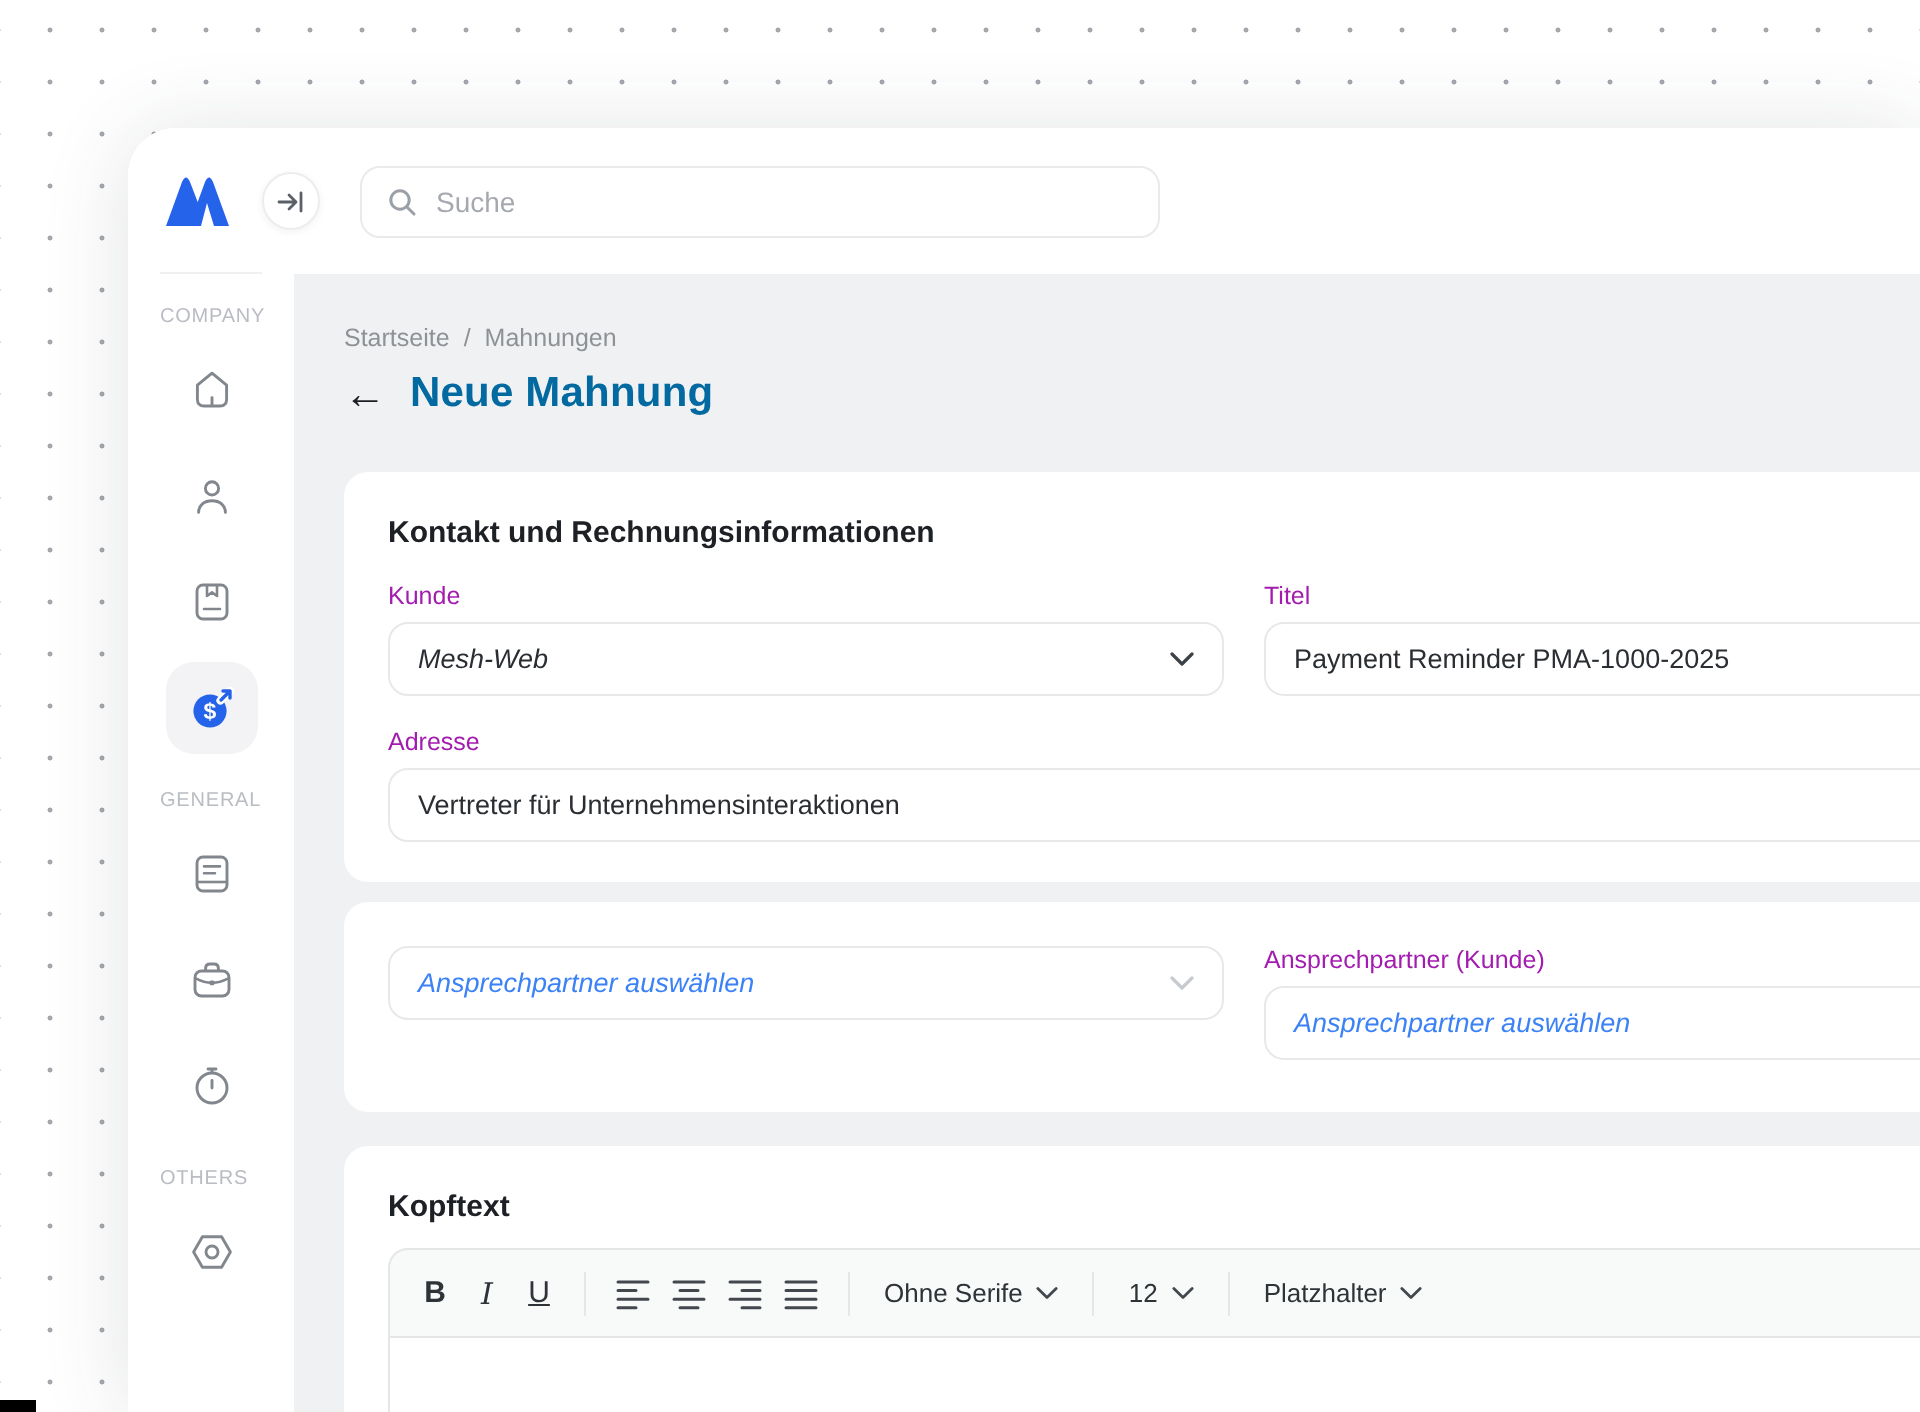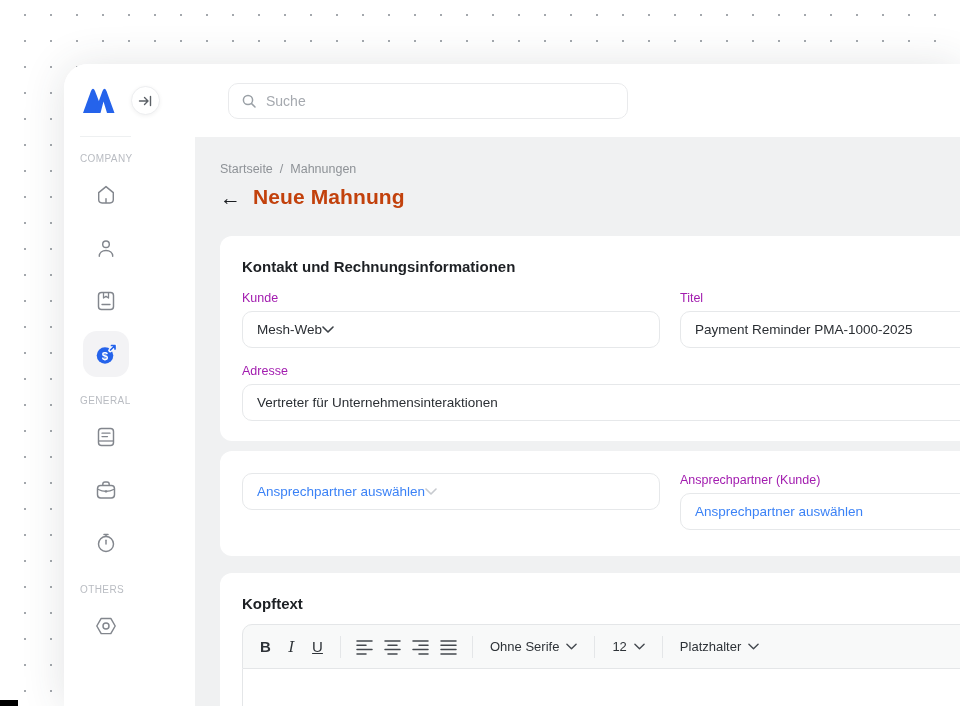--- a/index.html
+++ b/index.html
@@ -41,60 +41,60 @@
   }
   .nav-label.gap { margin-top:18px; }
   .nav-item {
     width:46px; height:46px; margin:0 auto 7px; border-radius:14px;
     display:flex; align-items:center; justify-content:center; cursor:pointer;
   }
   .nav-item.active { background:#f3f3f5; }
   .nav-item svg { display:block; }
 
   
-  .main { flex:1; display:flex; flex-direction:column; min-width:0;margin-left:48px; }
+  .main { flex:1; display:flex; flex-direction:column; min-width:0; }
   .topbar { height:73px; background:#fff; display:flex; align-items:center; padding-left:33px; flex:0 0 73px; }
   .search {
     width:400px; height:36px; border:1px solid #e9eaec; border-radius:10px;
     display:flex; align-items:center; padding:0 12px; gap:9px; background:#fff;
   }
   .search input {
     border:none; outline:none; flex:1; font-size:14px; color:#3a3f45;
     font-family:inherit; background:transparent;
   }
   .search input::placeholder { color:#a5a9af; }
 
   .content { flex:1; background:#f0f1f2; padding:25px 0 11px 25px; overflow:hidden; }
 
   .breadcrumb { font-size:12.5px; color:#8e9297; display:flex; gap:7px; }
   .breadcrumb span { cursor:default; }
   .page-title-row { display:flex; align-items:center; gap:12px; margin-top:9px; }
   .back-arrow { font-size:21px; color:#1b1e22; line-height:1; cursor:pointer; }
-  h1 { font-size:21px; font-weight:700; color:#c2410c; letter-spacing:.1px; }
+  h1 { font-size:21px; font-weight:700; color:#0369a1; letter-spacing:.1px; }
 
   .card {
     width:907px; background:#fff; border-radius:12px;
     padding:22px 22px 20px 22px; margin-top:27px;
   }
   .card.card2 { margin-top:10px; padding-bottom:26px; }
   .card.card3 { margin-top:17px; height:260px; }
   .card h2 { font-size:15px; font-weight:700; color:#1d2024; }
   .card .section-gap { margin-bottom:16px; }
 
   .grid2 { display:flex; gap:20px; }
   .col1 { width:418px; flex:0 0 418px; }
   .col2 { flex:1; min-width:0; }
 
   .field label { display:block; font-size:12.5px; color:#a21caf; margin-bottom:6px; }
   .input, .select {
     height:37px; width:100%; border:1px solid #e6e8ea; border-radius:10px;
     background:#fff; font-size:13.5px; color:#2a2e33; padding:0 14px;
     font-family:inherit; outline:none;
   }
-  .select { display:flex; align-items:center; justify-content:flex-start; cursor:pointer; }
+  .select { display:flex; align-items:center; justify-content:space-between; cursor:pointer;font-style:italic; }
   .select .chev-dark { color:#3c4147; }
   .select .chev-light { color:#c7cacf; }
   .select.placeholder span { color:#3b82f6; }
   .field + .field { margin-top:16px; }
 
   
   .toolbar {
     margin-top:12px; height:45px; background:#f8f9f9;
     border:1px solid #e4e6e8; border-radius:10px 10px 0 0;
     display:flex; align-items:center; padding:0 14px; gap:9px;

